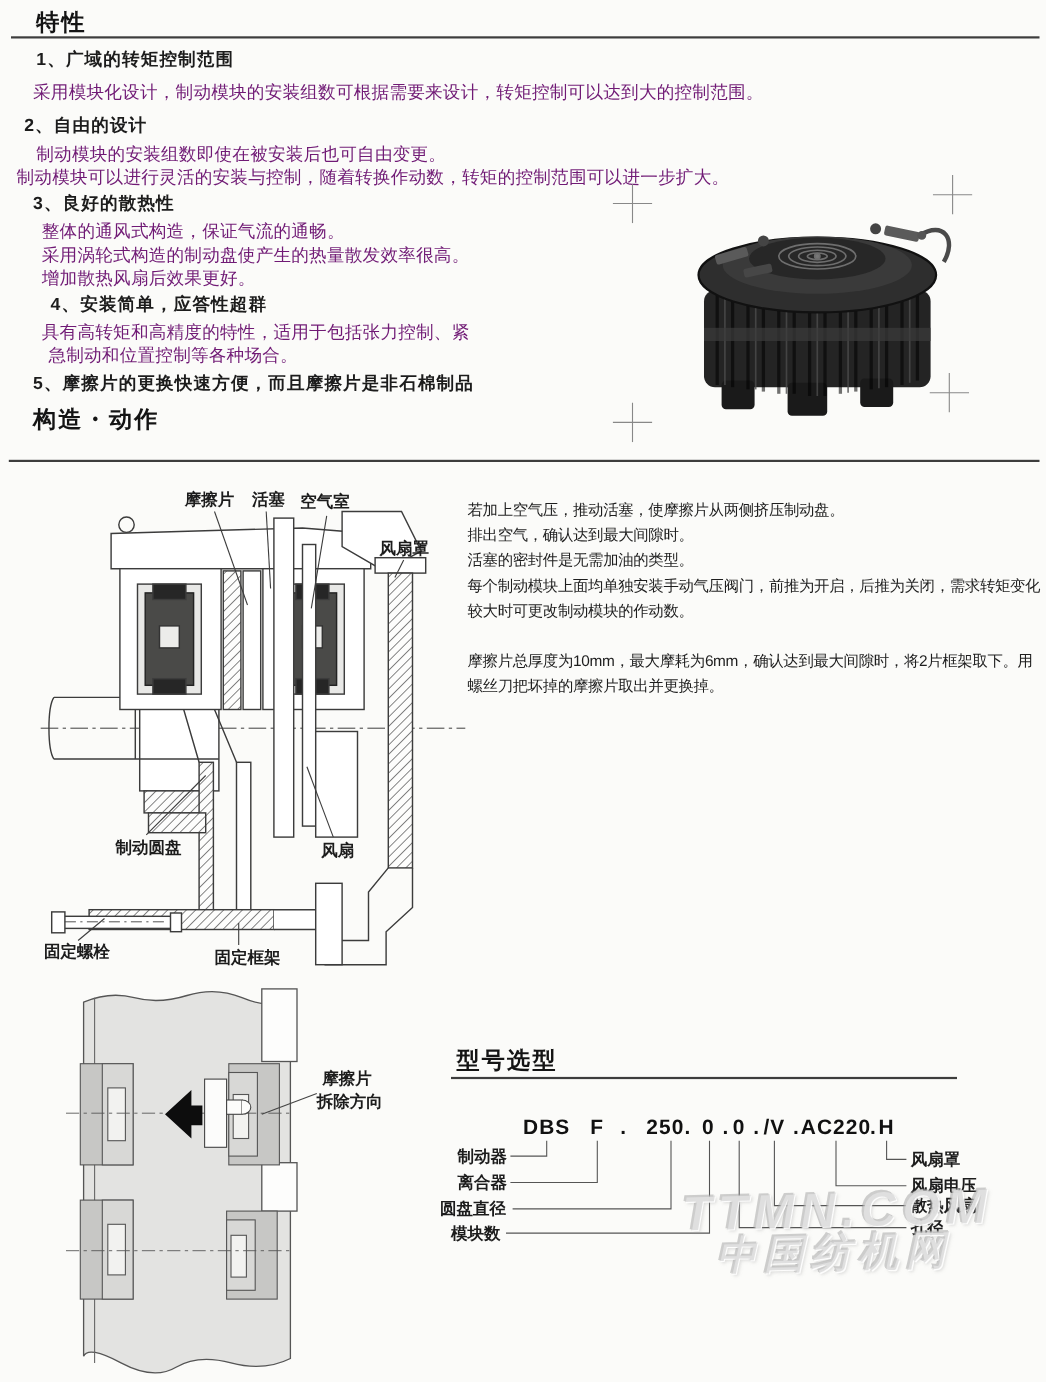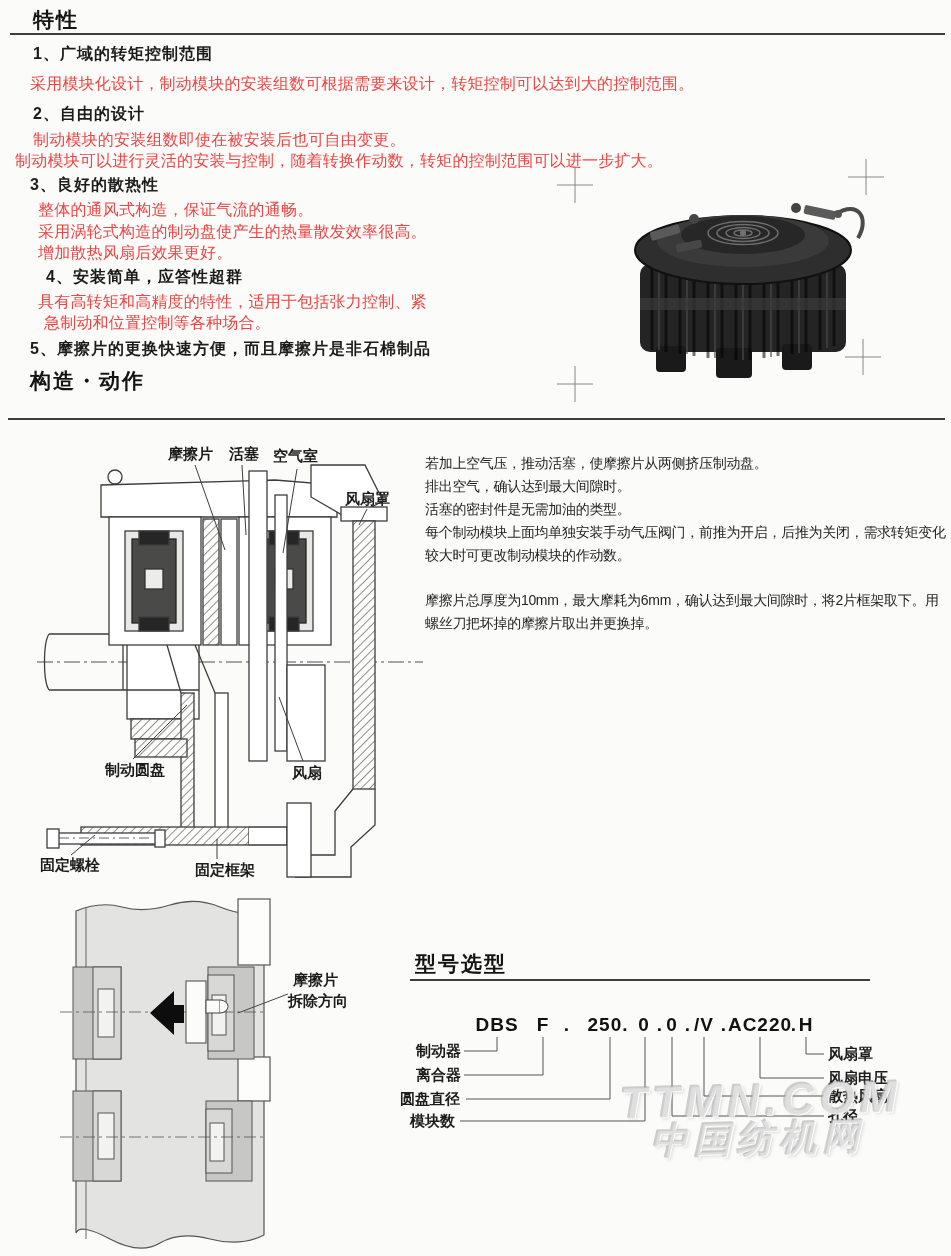--- a/index.html
+++ b/index.html
@@ -5,21 +5,21 @@
   html,body{margin:0;padding:0;}
   body{
     width:951px;height:1256px;position:relative;overflow:hidden;
     background:#fbfbf9;color:#1c1c1c;
     font-family:"Liberation Sans","DejaVu Sans",sans-serif;
   }
   .abs{position:absolute;}
   .h-title{font-size:21px;font-weight:700;letter-spacing:2px;color:#141414;}
   .rule{height:2px;background:#3d3d3d;}
   .feat-h{font-size:16px;font-weight:700;letter-spacing:1px;white-space:nowrap;}
-  .feat-b{font-size:16px;font-weight:500;letter-spacing:0.2px;white-space:nowrap;color:#ef4444;}
+  .feat-b{font-size:16px;font-weight:500;letter-spacing:0.2px;white-space:nowrap;color:#701a75;}
   .desc{width:525px;font-size:14px;font-weight:500;line-height:23px;letter-spacing:-0.3px;color:#1e1e1e;}
   .desc .ln{min-height:23px;}
   .desc .gap{height:22px;}
   svg text{font-family:"Liberation Sans","DejaVu Sans",sans-serif;}
   .dlabel{font-size:15px;font-weight:700;fill:#1c1c1c;}
   .mcode{font-size:19px;font-weight:700;fill:#111;letter-spacing:1px;}
   .mlabel{font-size:15px;font-weight:700;fill:#1c1c1c;}
   .watermark{
     transform:rotate(-1.5deg);
     color:rgba(205,205,205,0.6);
@@ -32,21 +32,21 @@
 </style>
 </head>
 <body>
 
 <div class="abs h-title" style="left:33px;top:6px;">特性</div>
 <div class="abs rule" style="left:10px;top:33px;width:935px;"></div>
 
 <div class="abs feat-h" style="left:33px;top:44px;">1、广域的转矩控制范围</div>
 <div class="abs feat-b" style="left:30px;top:74px;">采用模块化设计，制动模块的安装组数可根据需要来设计，转矩控制可以达到大的控制范围。</div>
 
-<div class="abs feat-h" style="left:33px;top:104px;text-align:right;">2、自由的设计</div>
+<div class="abs feat-h" style="left:22px;top:104px;text-align:right;">2、自由的设计</div>
 <div class="abs feat-b" style="left:33px;top:130px;">制动模块的安装组数即使在被安装后也可自由变更。</div>
 <div class="abs feat-b" style="left:15px;top:151px;">制动模块可以进行灵活的安装与控制，随着转换作动数，转矩的控制范围可以进一步扩大。</div>
 
 <div class="abs feat-h" style="left:30px;top:175px;">3、良好的散热性</div>
 <div class="abs feat-b" style="left:38px;top:200px;">整体的通风式构造，保证气流的通畅。</div>
 <div class="abs feat-b" style="left:38px;top:222px;">采用涡轮式构造的制动盘使产生的热量散发效率很高。</div>
 <div class="abs feat-b" style="left:38px;top:243px;">增加散热风扇后效果更好。</div>
 
 <div class="abs feat-h" style="left:30px;top:267px;margin-left:16px;">4、安装简单，应答性超群</div>
 <div class="abs feat-b" style="left:38px;top:292px;">具有高转矩和高精度的特性，适用于包括张力控制、紧</div>

